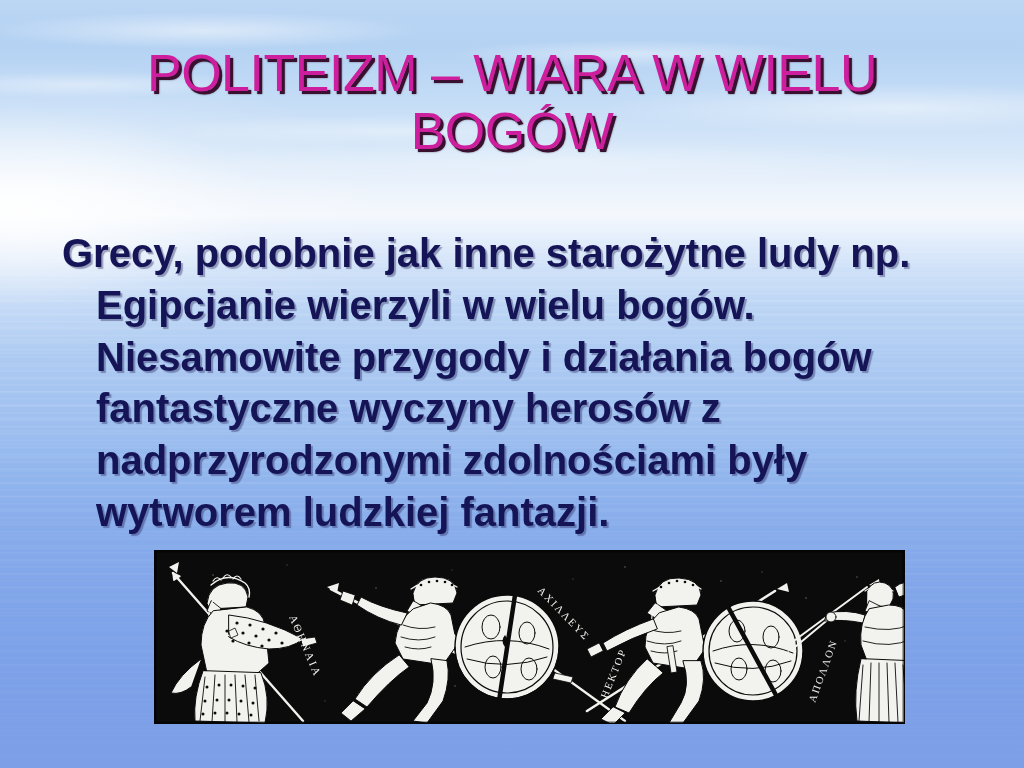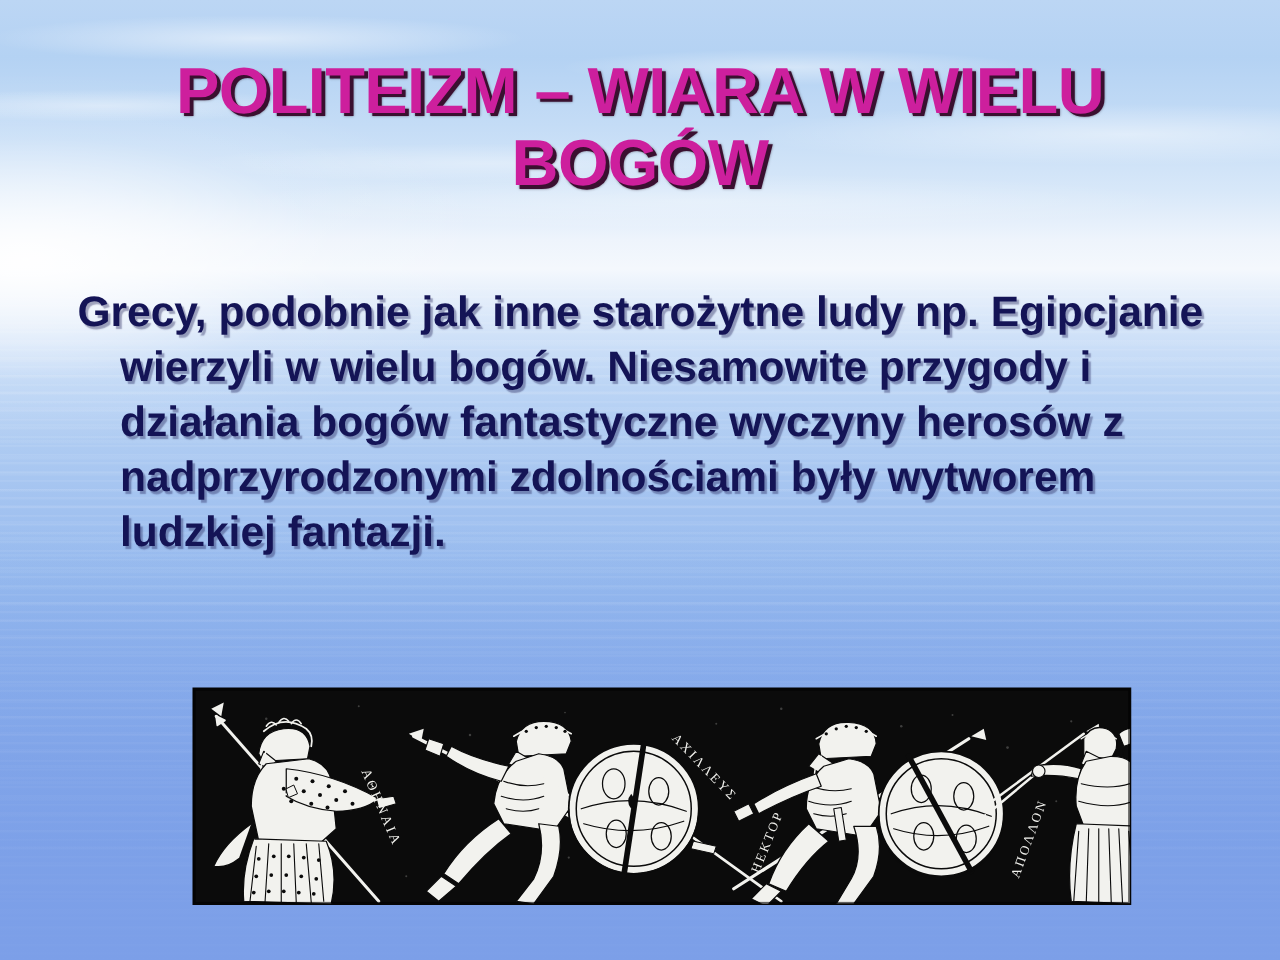--- a/index.html
+++ b/index.html
@@ -94,37 +94,37 @@
   }
 
   
   #title {
     position: absolute;
     left: 52px;
     top: 44px;
     width: 920px;
     text-align: center;
     font-size: 52px;
-    font-weight: bold;
+    font-weight: normal;
     line-height: 1.12;
     letter-spacing: -0.5px;
     color: #cd1f9d;
     text-shadow:
        3px 3px 0 #3a1030,
        3px 3px 2px rgba(20,5,20,.55);
     white-space: pre-line;
   }
 
   
   #body-text {
     position: absolute;
     left: 62px;
     top: 228px;
     width: 905px;
-    font-size: 34px;
+    font-size: 40px;
     font-weight: bold;
     line-height: 1.295;
     color: #141456;
     text-indent: -34px;
     padding-left: 34px;
     text-shadow: 2px 2px 1px rgba(35,35,90,.40);
   }
 
   
   #vase-figure {

